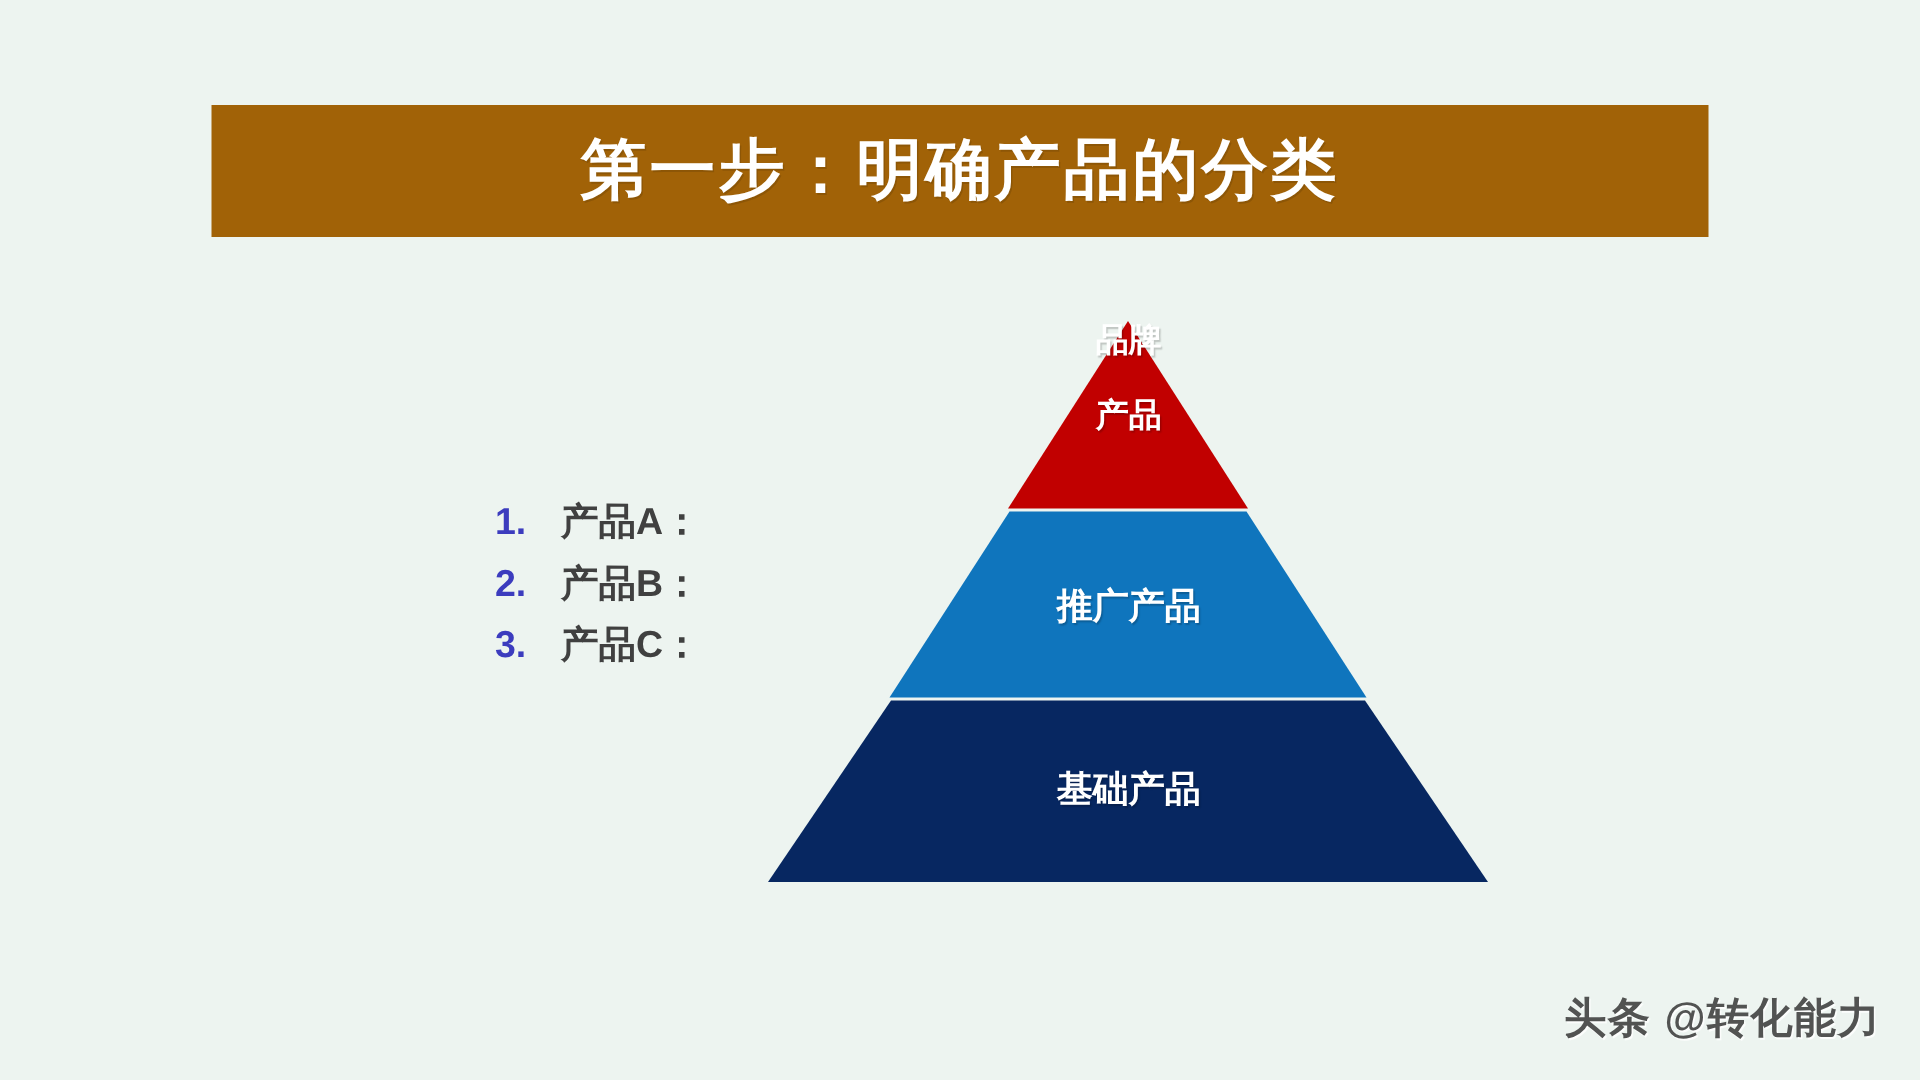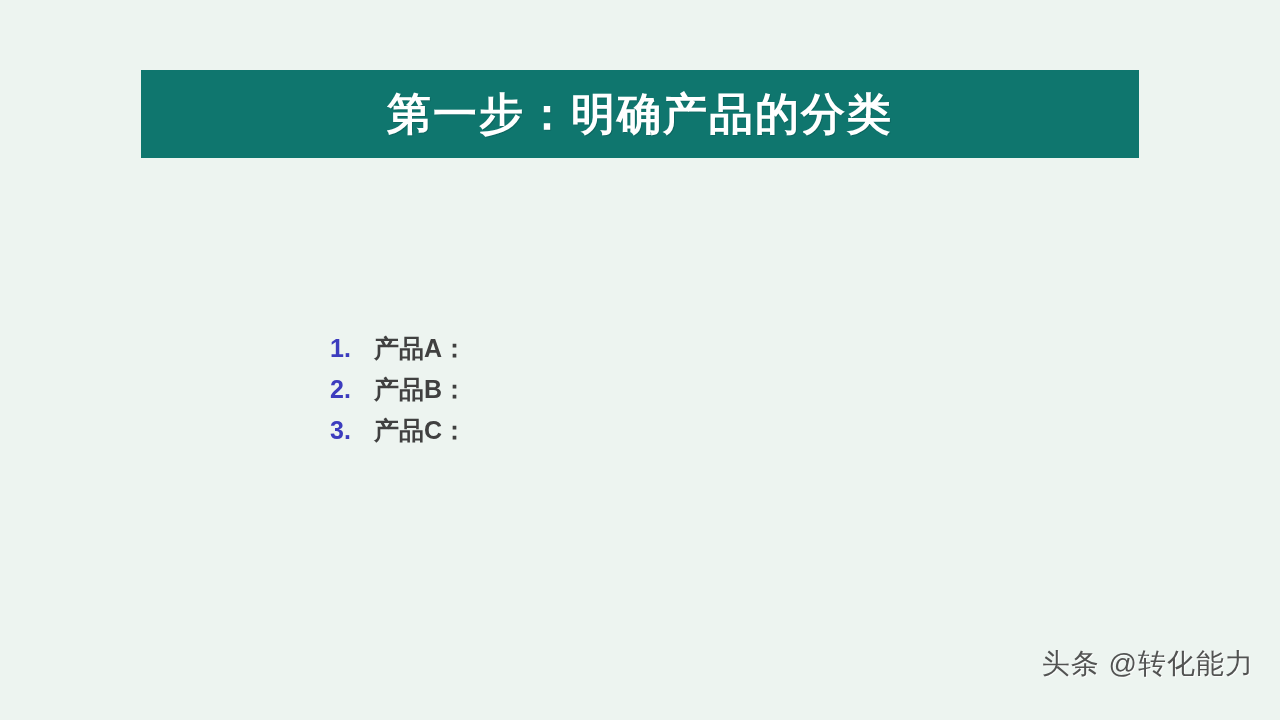--- a/index.html
+++ b/index.html
@@ -24,21 +24,21 @@
     background: #edf4f0;
   }
 
   
   .title-bar {
     position: absolute;
     left: 141px;
     top: 70px;
     width: 998px;
     height: 88px;
-    background: #0f766e;
+    background: #a16207;
     display: flex;
     align-items: center;
     justify-content: center;
   }
   .title-text {
     color: #ffffff;
     font-size: 44px;
     font-weight: bold;
     letter-spacing: 2px;
     line-height: 1;
@@ -112,23 +112,23 @@
     left: 0;
     right: 0;
     top: 305px;
     font-size: 24px;
   }
 
   
   .watermark {
     position: absolute;
     right: 26px;
-    bottom: 37px;
+    bottom: 22px;
     font-size: 28px;
-    font-weight: normal;
+    font-weight: bold;
     color: #3d3d3d;
     opacity: 0.88;
     letter-spacing: 1px;
     white-space: nowrap;
     text-shadow: 1px 1px 0 rgba(255,255,255,0.9);
   }
 </style>
 </head>
 <body>
 
@@ -150,16 +150,35 @@
       <span class="list-label">产品B：</span>
     </div>
 
     <div class="list-row">
       <span class="list-num">3.</span>
       <span class="list-label">产品C：</span>
     </div>
 
   </div>
 
+  <div class="pyramid">
+    <svg width="495" height="386" viewBox="0 0 495 386">
+
+      <polygon points="247,6 327,131 167,131" fill="#c10000"></polygon>
+
+      <polygon points="168,133 326,133 406,257 88,257" fill="#0f75bd"></polygon>
+
+      <polygon points="89,259 405,259 487,380 7,380" fill="#072761"></polygon>
+    </svg>
+
+    <div class="tier-label tier-label-top">
+      <div>品牌</div>
+      <div style="margin-top:24px">产品</div>
+    </div>
+
+    <div class="tier-label tier-label-mid">推广产品</div>
+
+    <div class="tier-label tier-label-base">基础产品</div>
+  </div>
 
   <div class="watermark">头条 @转化能力</div>
 
 </div>
 
 </body></html>

